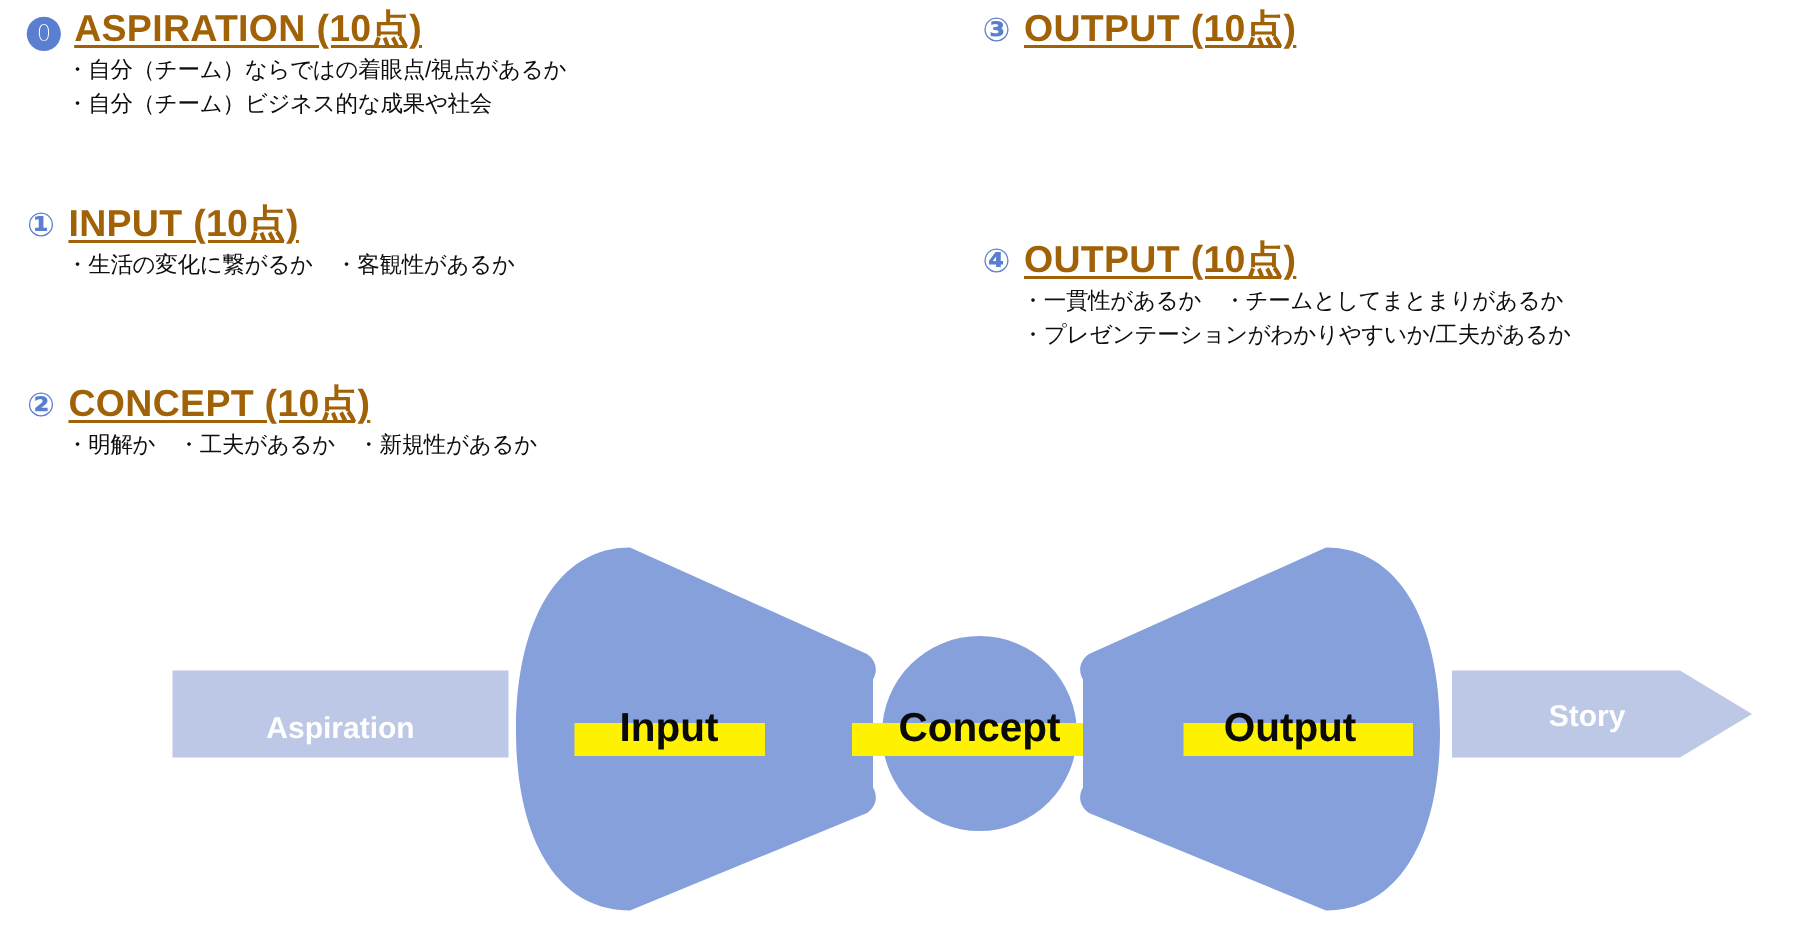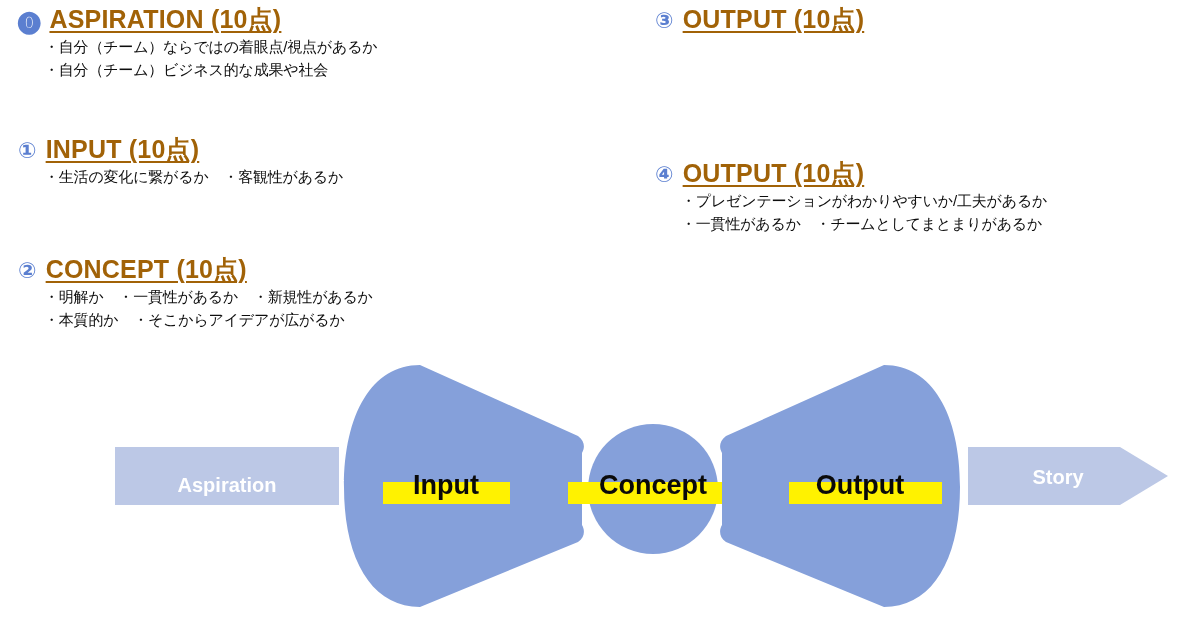--- a/index.html
+++ b/index.html
@@ -102,42 +102,41 @@
     <div class="crit-line">・生活の変化に繋がるか　・客観性があるか</div>
   </div>
 </div>
 
 <div class="criteria-block" style="left:18px; top:256px;">
   <div class="crit-head">
     <span class="crit-num">②</span>
     <span class="crit-title">CONCEPT (10点)</span>
   </div>
   <div class="crit-lines">
-    <div class="crit-line">・明解か　・一貫性があるか　・新規性があるか</div>
-    <div class="crit-line">・本質的か　・そこからアイデアが広がるか</div>
+    <div class="crit-line">・明解か　・工夫があるか　・新規性があるか</div>
   </div>
 </div>
 
 <div class="criteria-block" style="left:655px; top:6px;">
   <div class="crit-head">
     <span class="crit-num">③</span>
     <span class="crit-title">OUTPUT (10点)</span>
   </div>
   <div class="crit-lines">
   </div>
 </div>
 
 <div class="criteria-block" style="left:655px; top:160px;">
   <div class="crit-head">
     <span class="crit-num">④</span>
     <span class="crit-title">OUTPUT (10点)</span>
   </div>
   <div class="crit-lines">
+    <div class="crit-line">・一貫性があるか　・チームとしてまとまりがあるか</div>
     <div class="crit-line">・プレゼンテーションがわかりやすいか/工夫があるか</div>
-    <div class="crit-line">・一貫性があるか　・チームとしてまとまりがあるか</div>
   </div>
 </div>
 
 <div id="funnel-diagram">
   <svg width="1200" height="281" viewBox="0 0 1200 281" xmlns="http://www.w3.org/2000/svg">
 
     <g>
       <rect x="115" y="95" width="224" height="58" fill="#BCC8E6"></rect>
       <text class="stage-label-light" x="227" y="140" text-anchor="middle">Aspiration</text>
     </g>

